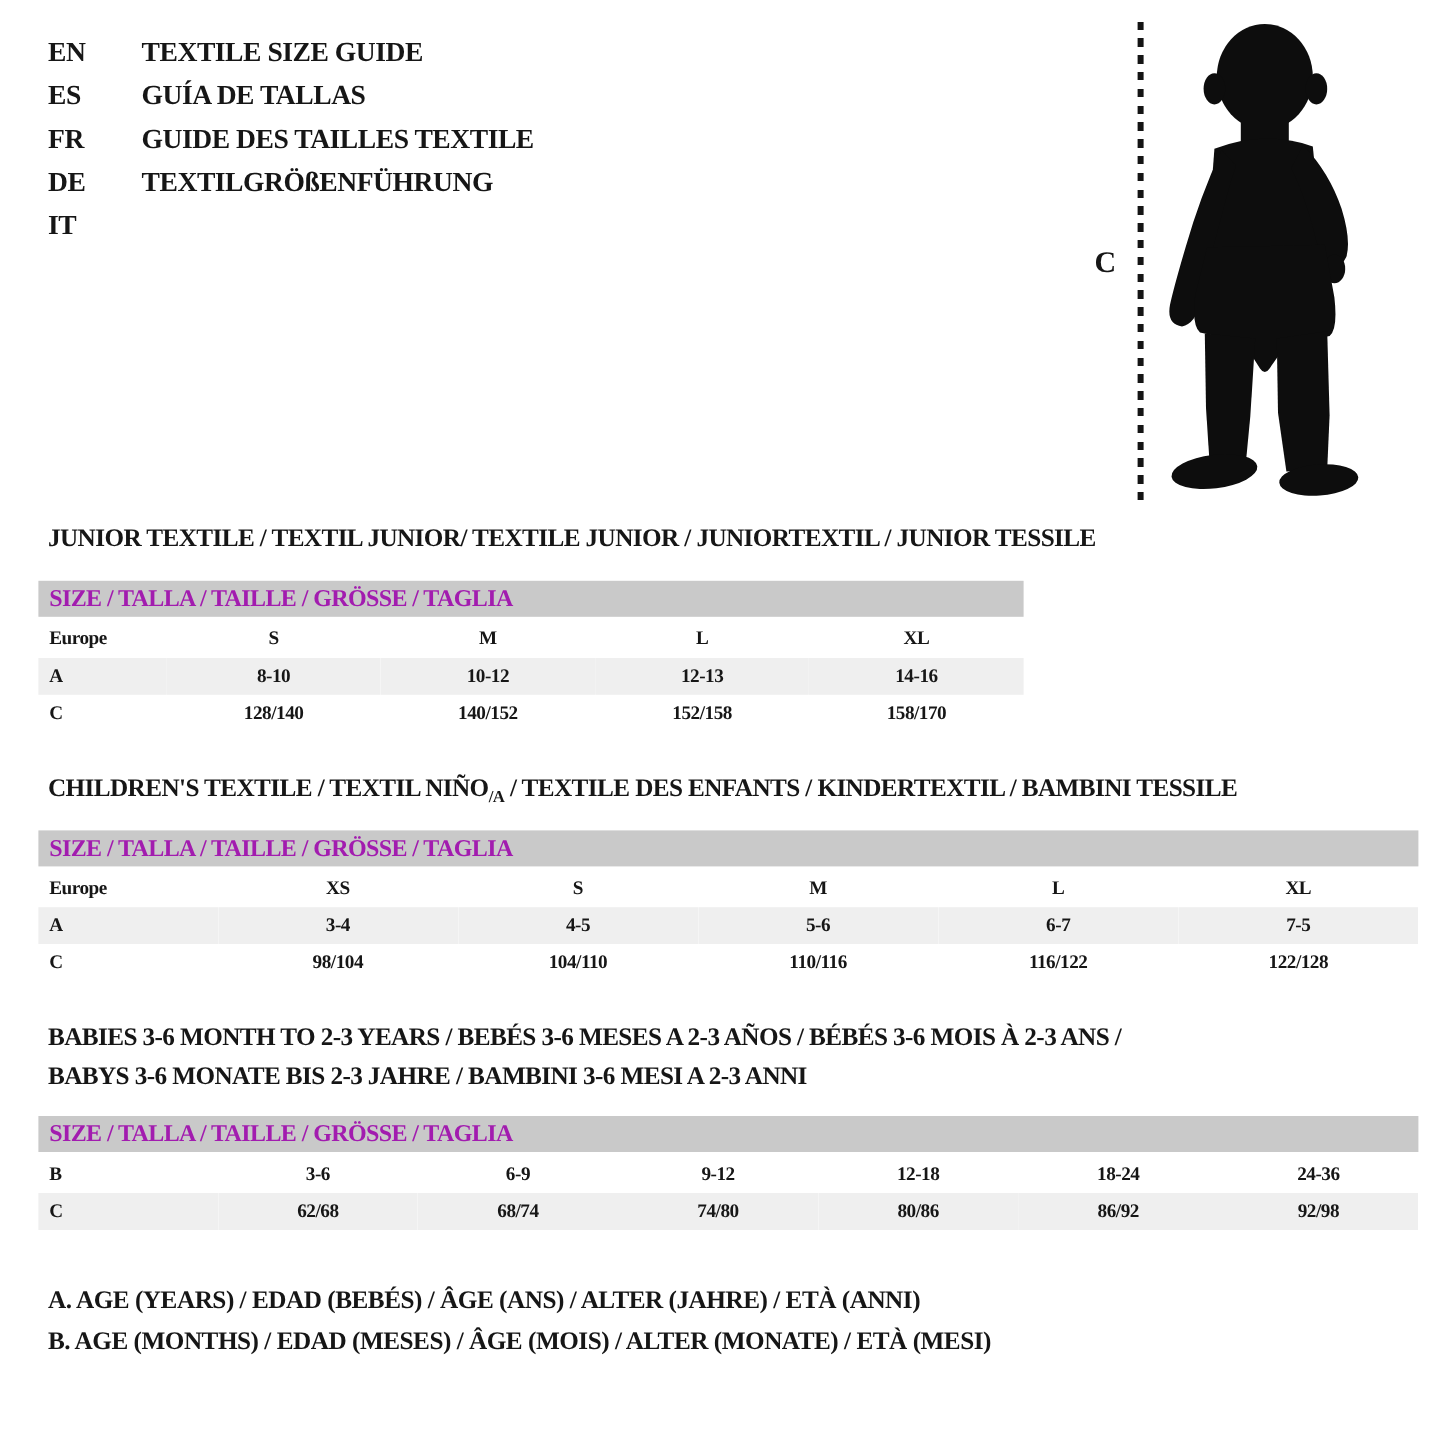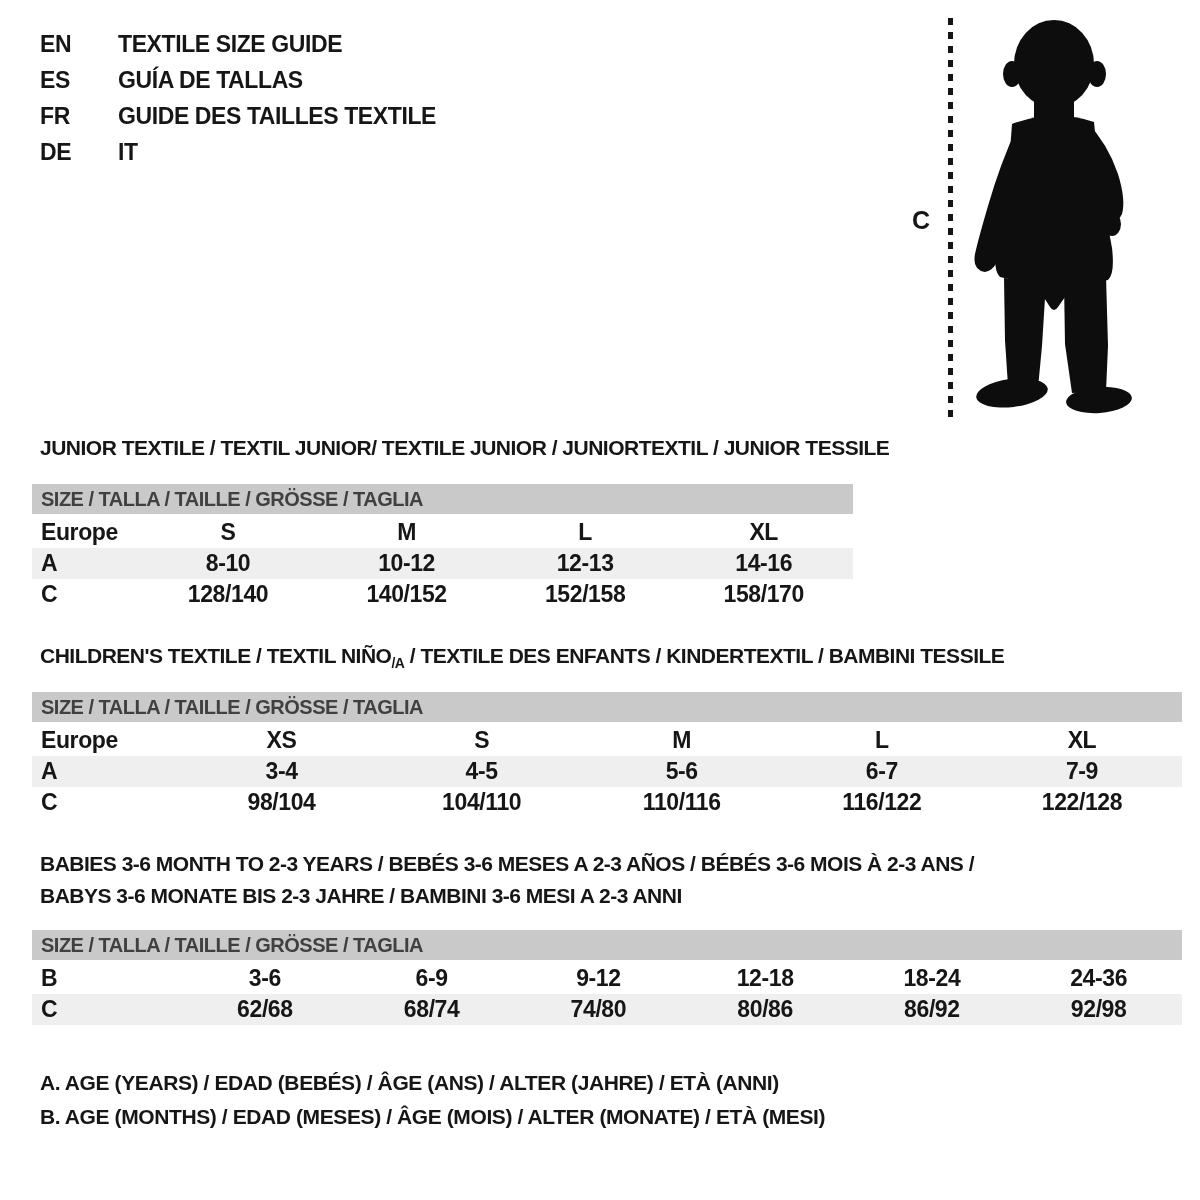--- a/index.html
+++ b/index.html
@@ -1,18 +1,18 @@
 <!DOCTYPE html>
 <html><head>
 <meta charset="utf-8">
 <style>
   html,body{margin:0;padding:0;background:#fff;}
   .page{
     position:relative;width:1200px;height:1200px;background:#ffffff;
-    font-family:Liberation Sans, sans-serif;color:#161616;overflow:hidden;
+    font-family:Liberation Serif, serif;color:#161616;overflow:hidden;
   }
   
   .langs{
     position:absolute;left:40px;top:26px;
     display:grid;grid-template-columns:78px auto;
     font-size:23px;font-weight:700;line-height:36px;letter-spacing:-0.4px;
     white-space:nowrap;
   }
   
   .figure{position:absolute;left:900px;top:0;width:300px;height:430px;}
@@ -27,27 +27,27 @@
   
   .sec-title{
     position:absolute;left:40px;font-size:21px;font-weight:700;
     letter-spacing:-0.5px;white-space:nowrap;
   }
   .sec-title .sub{font-size:14px;vertical-align:sub;}
   .two-line{line-height:32px;}
   
   .tbl-wrap{position:absolute;}
   .size-bar{
-    background:#c9c9c9;color:#404040;font-weight:700;font-size:20px;
+    background:#c9c9c9;color:#a21caf;font-weight:700;font-size:20px;
     height:30px;line-height:30px;padding-left:9px;letter-spacing:-0.5px;
     margin-bottom:3px;
   }
   table{width:100%;border-collapse:collapse;table-layout:fixed;}
   td{
-    height:31px;font-size:23px;font-weight:700;text-align:center;
+    height:31px;font-size:16px;font-weight:700;text-align:center;
     padding:0;letter-spacing:-0.4px;overflow:hidden;white-space:nowrap;
   }
   td:first-child{text-align:left;padding-left:9px;}
   tr.alt{background:#efefef;}
   
   .legend{
     position:absolute;left:40px;top:1066px;font-size:21px;font-weight:700;
     line-height:34px;letter-spacing:-0.4px;white-space:nowrap;
   }
 </style>
@@ -57,20 +57,21 @@
 <div class="page">
 
   <div class="langs">
     <span>EN</span>
     <span>TEXTILE SIZE GUIDE</span>
     <span>ES</span>
     <span>GUÍA DE TALLAS</span>
     <span>FR</span>
     <span>GUIDE DES TAILLES TEXTILE</span>
     <span>DE</span>
+    <span>TEXTILGRÖßENFÜHRUNG</span>
     <span>IT</span>
   </div>
 
   <div class="figure">
     <div class="measure-line"></div>
     <div class="measure-label">C</div>
     <svg class="silhouette" viewBox="0 0 178 404">
       <g fill="#0d0d0d">
 
         <ellipse cx="94" cy="48" rx="40" ry="44"></ellipse>
@@ -155,21 +156,21 @@
           <td>M</td>
           <td>L</td>
           <td>XL</td>
         </tr>
         <tr class="alt">
           <td>A</td>
           <td>3-4</td>
           <td>4-5</td>
           <td>5-6</td>
           <td>6-7</td>
-          <td>7-9</td>
+          <td>7-5</td>
         </tr>
         <tr>
           <td>C</td>
           <td>98/104</td>
           <td>104/110</td>
           <td>110/116</td>
           <td>116/122</td>
           <td>122/128</td>
         </tr>
       </tbody>

